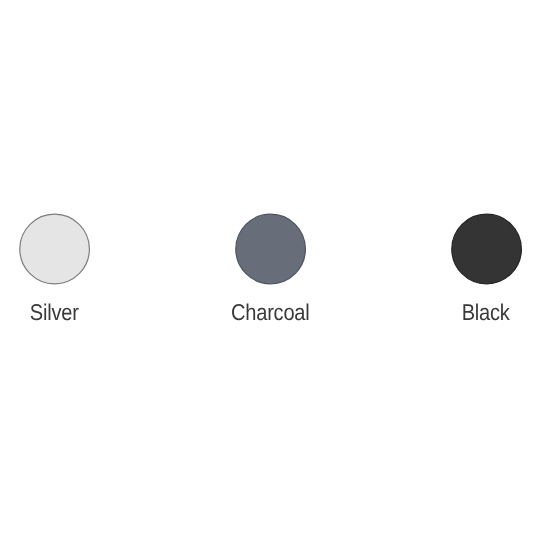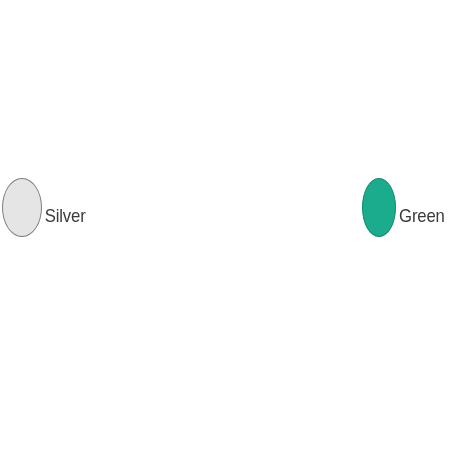--- a/index.html
+++ b/index.html
@@ -36,21 +36,21 @@
     flex-direction: row;
     align-items: flex-start;
     justify-content: space-between;
     box-sizing: border-box;
     padding: 0 2px;
   }
 
   .swatch-item {
     width: 86px;
     display: flex;
-    flex-direction: row;
+    flex-direction: column;
     align-items: center;
   }
 
   .swatch-dot {
     width: 59px;
     height: 59px;
     border-radius: 50%;
     box-sizing: border-box;
     display: block;
   }
@@ -73,21 +73,25 @@
 
 <div id="swatch-board" style="background: rgb(255, 255, 255);">
   <div id="swatch-row">
 
     <div class="swatch-item">
       <span class="swatch-dot" style="background: rgb(229, 229, 229); border: 1px solid rgb(125, 125, 125);"></span>
       <span class="swatch-label" style="color: rgb(58, 58, 58);">Silver</span>
     </div>
 
 
+
     <div class="swatch-item">
-      <span class="swatch-dot" style="background: rgb(27, 171, 141); border: 1px solid rgb(22, 138, 114);"></span>
-      <span class="swatch-label" style="color: rgb(58, 58, 58);">Green</span>
+      <span class="swatch-dot" style="background: rgb(103, 109, 121); border: 1px solid rgb(78, 83, 93);"></span>
+      <span class="swatch-label" style="color: rgb(58, 58, 58);">Charcoal</span>
     </div>
 
-
+    <div class="swatch-item">
+      <span class="swatch-dot" style="background: rgb(52, 52, 52); border: 1px solid rgb(35, 35, 35);"></span>
+      <span class="swatch-label" style="color: rgb(58, 58, 58);">Black</span>
+    </div>
 
   </div>
 </div>
 
 </body></html>

